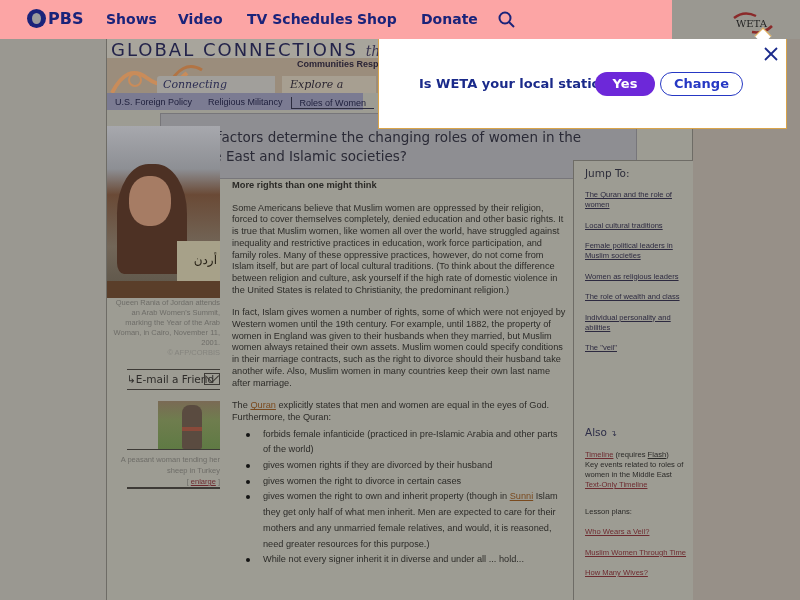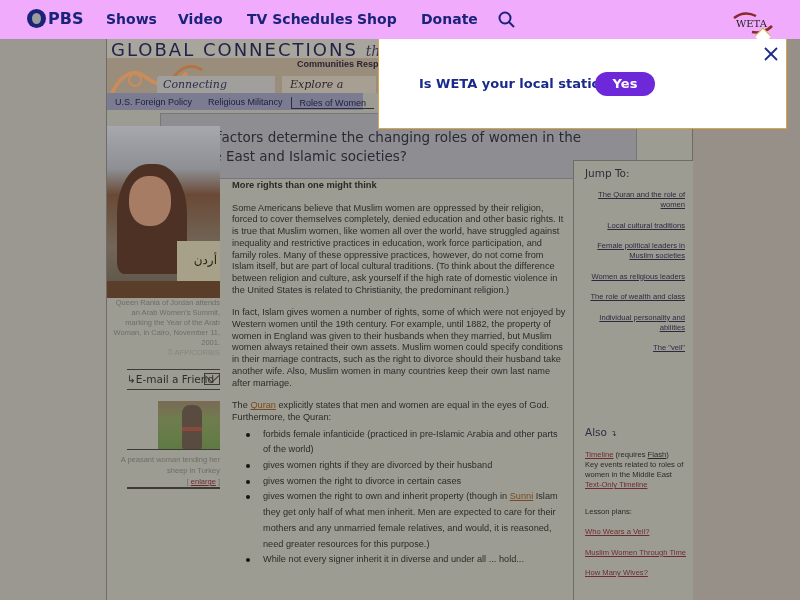--- a/index.html
+++ b/index.html
@@ -1,20 +1,20 @@
 <!DOCTYPE html>
 <html><head>
 <meta charset="utf-8">
 <style>
   * { box-sizing: border-box; margin: 0; padding: 0; }
   html, body { width: 800px; height: 600px; overflow: hidden; }
   body { position: relative; background: #9a9891; font-family: "Liberation Sans", sans-serif; }
 
   
-  .pbs-nav { position: absolute; left: 0; top: 0; width: 800px; height: 39px; background: #f0abfc; display: flex; align-items: center; padding-left: 20px; }
+  .pbs-nav { position: absolute; left: 0; top: 0; width: 672px; height: 39px; background: #fca5a5; display: flex; align-items: center; padding-left: 20px; }
   .pbs-logo { position: absolute; left: 27px; top: 9px; display: flex; align-items: center; color: #1a237a; font-weight: bold; font-size: 16px; font-family: "DejaVu Sans", sans-serif; }
   .pbs-logo .circ { width: 19px; height: 19px; border-radius: 50%; background: #1a237a; margin-right: 2px; position: relative; }
   .pbs-logo .circ::after { content: ""; position: absolute; left: 5px; top: 4px; width: 9px; height: 11px; border-radius: 50%; background: #9c9c9c; }
   .nav-link { position: absolute; top: 11px; color: #1a237a; font-size: 14px; font-weight: bold; font-family: "DejaVu Sans", sans-serif; cursor: pointer; }
   .search-icon { position: absolute; left: 498px; top: 11px; width: 17px; height: 17px; }
   .weta-logo { position: absolute; left: 730px; top: 12px; width: 44px; height: 22px; }
 
   
   .page { position: absolute; left: 106px; top: 39px; width: 587px; height: 561px; background: #9d9c93; border-left: 1px solid #6e6c66; border-right: 1px solid #6e6c66; }
   .gutter-right { position: absolute; left: 693px; top: 39px; width: 107px; height: 561px; background: #979088; }
@@ -60,21 +60,21 @@
   .article p { margin-bottom: 11px; }
   .article a { color: #7a4a1e; text-decoration: underline; }
   .article ul { list-style: none; padding-left: 31px; margin-top: 3px; }
   .article li { position: relative; line-height: 15.7px; }
   .article li::before { content: ""; position: absolute; left: -17px; top: 6px; width: 4px; height: 4px; border-radius: 50%; background: #141414; }
 
   
   .sidebar { position: absolute; left: 573px; top: 160px; width: 120px; height: 440px; border-left: 1px solid #6e6c66; border-top: 1px solid #6e6c66; background: #9d9c93; }
   .jump-title { position: absolute; left: 11px; top: 6px; font-size: 10.5px; color: #2d2d3a; font-family: "DejaVu Sans", sans-serif; }
   .jump-list { position: absolute; left: 11px; top: 29px; width: 100px; }
-  .jump-list a { display: block; font-size: 7.6px; line-height: 10px; color: #2d2a40; text-decoration: underline; margin-bottom: 10.5px; text-align: right; }
+  .jump-list a { display: block; font-size: 7.6px; line-height: 10px; color: #2d2a40; text-decoration: underline; margin-bottom: 10.5px; }
   .also-title { position: absolute; left: 11px; top: 265px; font-size: 10.5px; color: #2d2d48; font-family: "DejaVu Sans", sans-serif; }
   .also-title .arrow { font-size: 8px; }
   .also-block { position: absolute; left: 11px; top: 289px; width: 105px; font-size: 7.6px; line-height: 10px; color: #2b2a28; }
   .also-block a { color: #6e2b30; text-decoration: underline; }
   .lesson-label { margin-top: 17px; margin-bottom: 10px; }
   .lesson-link { display: block; margin-bottom: 10.5px; }
 
   
   .modal { position: absolute; left: 378px; top: 39px; width: 409px; height: 90px; background: #ffffff; border: 1px solid #d9a44a; border-top: none; }
   .modal-notch { position: absolute; left: 757px; top: 30px; width: 12px; height: 12px; background: #ffffff; border-left: 1px solid #d9a44a; border-top: 1px solid #d9a44a; transform: rotate(45deg); }
@@ -207,13 +207,14 @@
 </div>
 
 <div class="modal-notch"></div>
 <div class="modal">
   <svg class="modal-close" viewBox="0 0 14 14">
     <line x1="1" y1="1" x2="13" y2="13" stroke="#1a2a8a" stroke-width="1.8"></line>
     <line x1="13" y1="1" x2="1" y2="13" stroke="#1a2a8a" stroke-width="1.8"></line>
   </svg>
   <div class="modal-q">Is WETA your local station?</div>
   <div class="btn-yes">Yes</div>
+  <div class="btn-change">Change</div>
 </div>
 
 </body></html>

